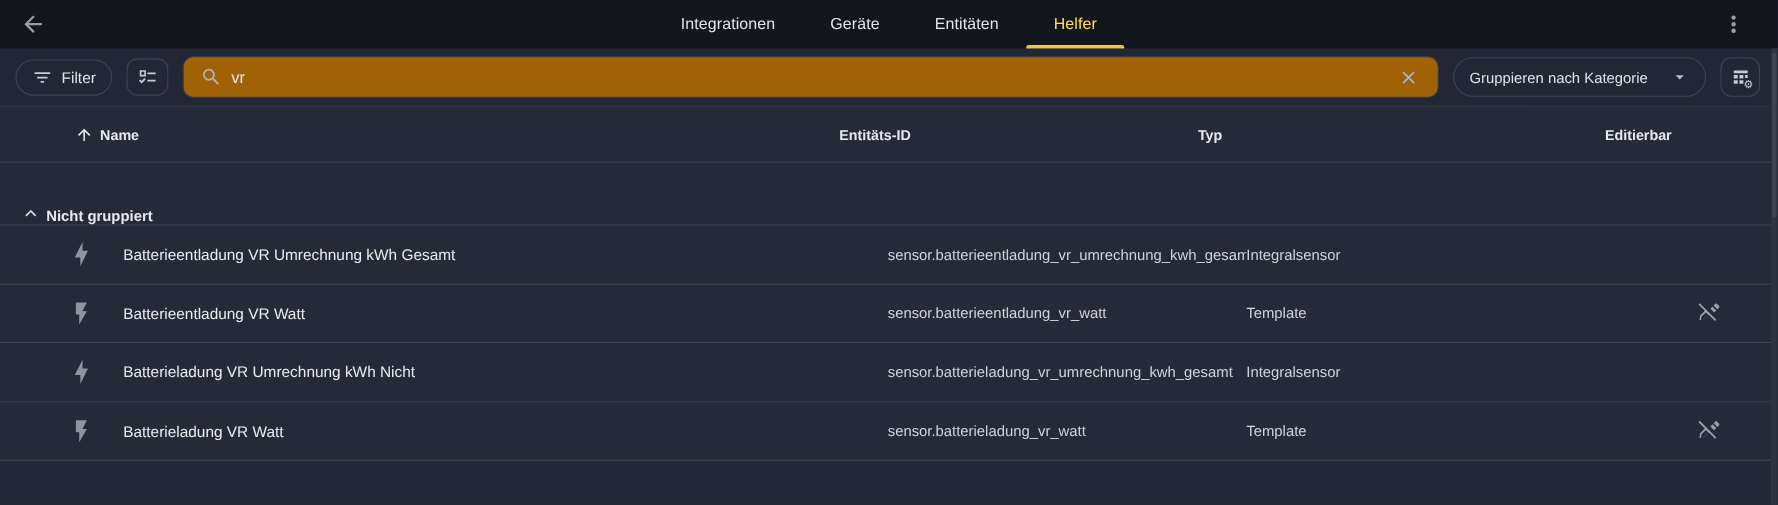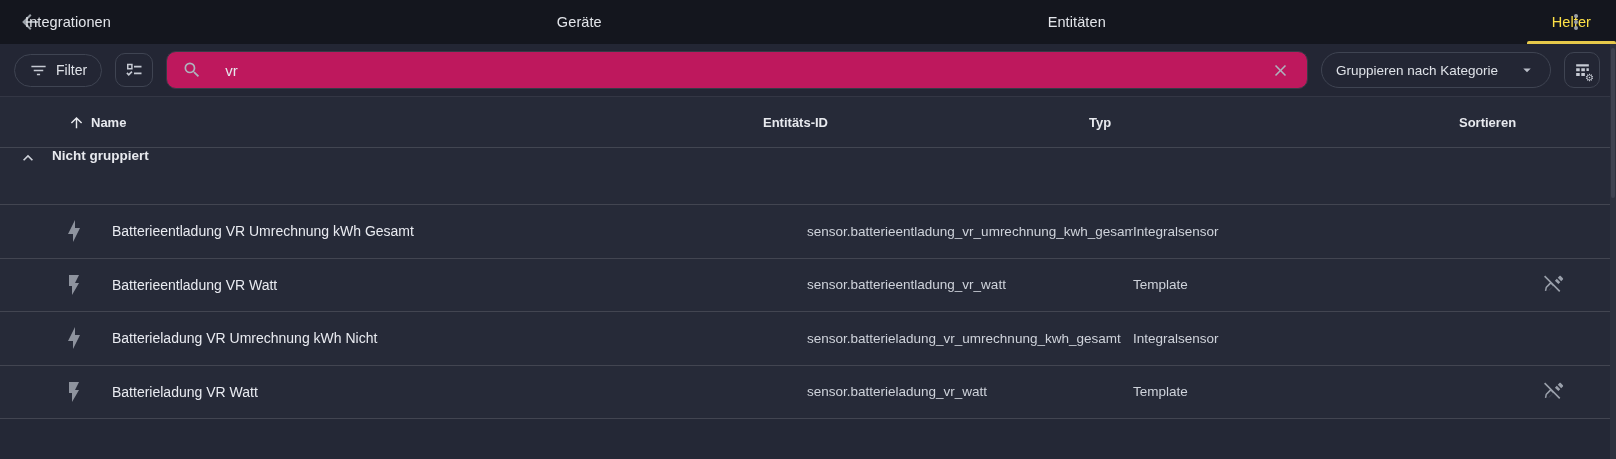--- a/index.html
+++ b/index.html
@@ -17,21 +17,21 @@
     height:44px; flex:0 0 44px;
     background:#14161e;
     display:flex; align-items:center;
     padding:0 26px 0 16px;
     position:relative;
   }
   .appbar .icon-btn { width:28px; height:28px; display:flex; align-items:center; justify-content:center; cursor:pointer; }
   .appbar svg { fill:#9aa0a8; }
   .tabbar {
     position:absolute; left:0; right:0; top:0; bottom:0;
-    display:flex; align-items:stretch; justify-content:space-between;
+    display:flex; align-items:stretch; justify-content:center;
   }
   .tab {
     display:flex; align-items:center; justify-content:center;
     padding:0 25px; font-size:14.5px; color:#e3e5ea; cursor:pointer;
     position:relative; letter-spacing:.1px;
   }
   .tab.active { color:#fde047; }
   .tab.active::after {
     content:""; position:absolute; left:0; right:0; bottom:0; height:3px;
     background:#e6c84a; border-radius:2px 2px 0 0;
@@ -53,22 +53,22 @@
     white-space:nowrap; background:transparent;
   }
   .sq-btn {
     width:38px; height:34px; border:1px solid #3f4452; border-radius:10px;
     display:flex; align-items:center; justify-content:center; cursor:pointer;
     position:relative;
   }
   .toolbar svg { fill:#c6cad3; }
   .searchbox {
     flex:1; height:38px;
-    background:#be185d; border:1px solid #363a46; border-radius:10px;
-    display:flex; align-items:center; gap:23px;
+    background:#a16207; border:1px solid #363a46; border-radius:10px;
+    display:flex; align-items:center; gap:8px;
     padding:0 14px 0 15px;
   }
   .searchbox svg { fill:#aeb3bd; flex:0 0 auto; }
   .searchbox input {
     flex:1; background:transparent; border:none; outline:none;
     color:#e6e8ed; font-size:15px; font-family:"Liberation Sans", sans-serif;
   }
   .clear-btn { width:24px; height:24px; display:flex; align-items:center; justify-content:center; cursor:pointer; }
   .dd-pill { border-radius:18px; height:36px; font-size:13.5px;gap:20px; }
   .dd-pill svg { fill:#b9bdc7; }
@@ -87,21 +87,21 @@
     height:52px; flex:0 0 52px; background:#262a38;
     border-top:1px solid rgba(255,255,255,0.06);
     border-bottom:1px solid rgba(255,255,255,0.13);
     font-size:13px; font-weight:bold;
   }
   .th-name { grid-column:1 / 3; display:flex; align-items:center; gap:6px; padding-left:68px; cursor:pointer; }
   .th-name svg { fill:#e7e9ee; }
   .group-row {
     height:57px; flex:0 0 57px; background:#262a38;
     border-bottom:1px solid rgba(255,255,255,0.13);
-    display:flex; align-items:flex-start; gap:14px; padding-left:18px;
+    display:flex; align-items:flex-end; gap:4px; padding-left:18px;
     font-size:13.5px; font-weight:bold; cursor:pointer;
   }
   .group-row svg { fill:#cfd3db; }
   .tbody { display:flex; flex-direction:column; }
   .row {
     height:53.5px; background:#262a38;
     border-bottom:1px solid rgba(255,255,255,0.13);
     cursor:pointer;
     padding-left:44px;
   }
@@ -192,21 +192,21 @@
 
     <div class="grid-row thead">
       <div class="th-name">
         <svg width="17" height="17" viewBox="0 0 24 24">
             <path d="M13 20h-2V8l-5.5 5.5-1.42-1.42L12 4.16l7.92 7.92-1.42 1.42L13 8v12z"></path>
           </svg>
         <span>Name</span>
       </div>
       <div>Entitäts-ID</div>
       <div>Typ</div>
-      <div>Sortieren</div>
+      <div>Editierbar</div>
       <div></div>
     </div>
 
     <div class="group-row">
       <svg width="20" height="20" viewBox="0 0 24 24">
           <path d="M7.41 15.41 12 10.83l4.59 4.58L18 14l-6-6-6 6 1.41 1.41z"></path>
         </svg>
       <span>Nicht gruppiert</span>
     </div>
 

